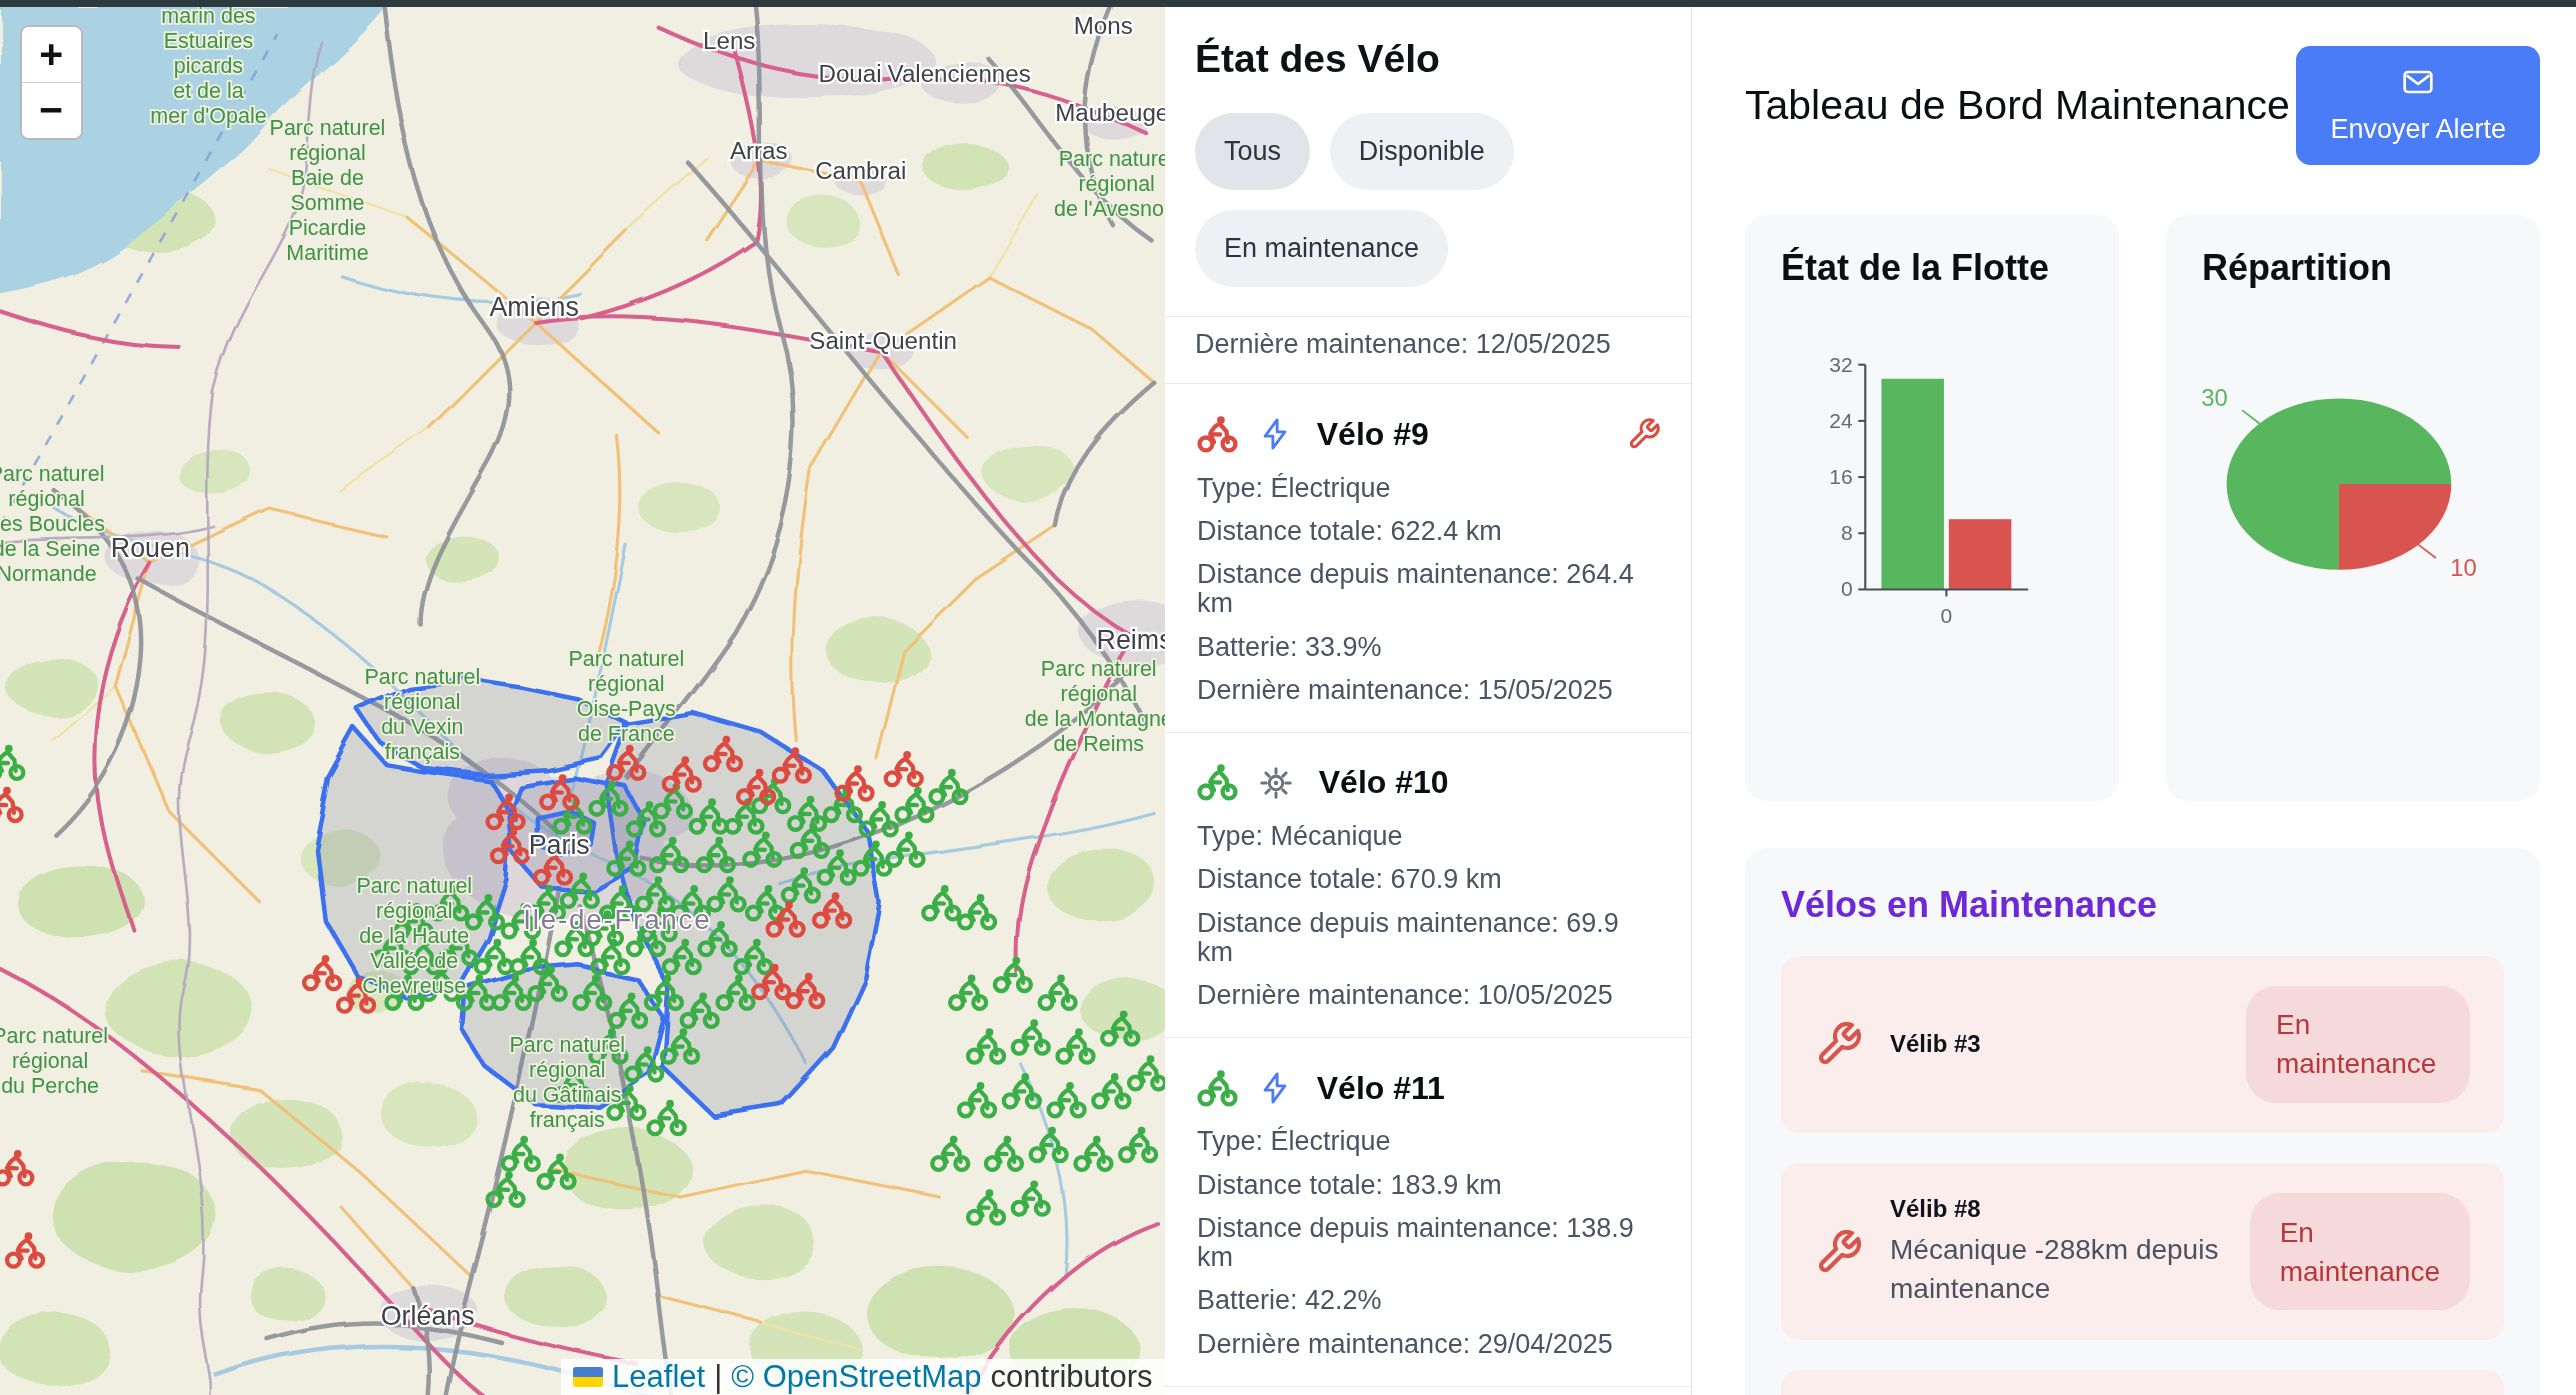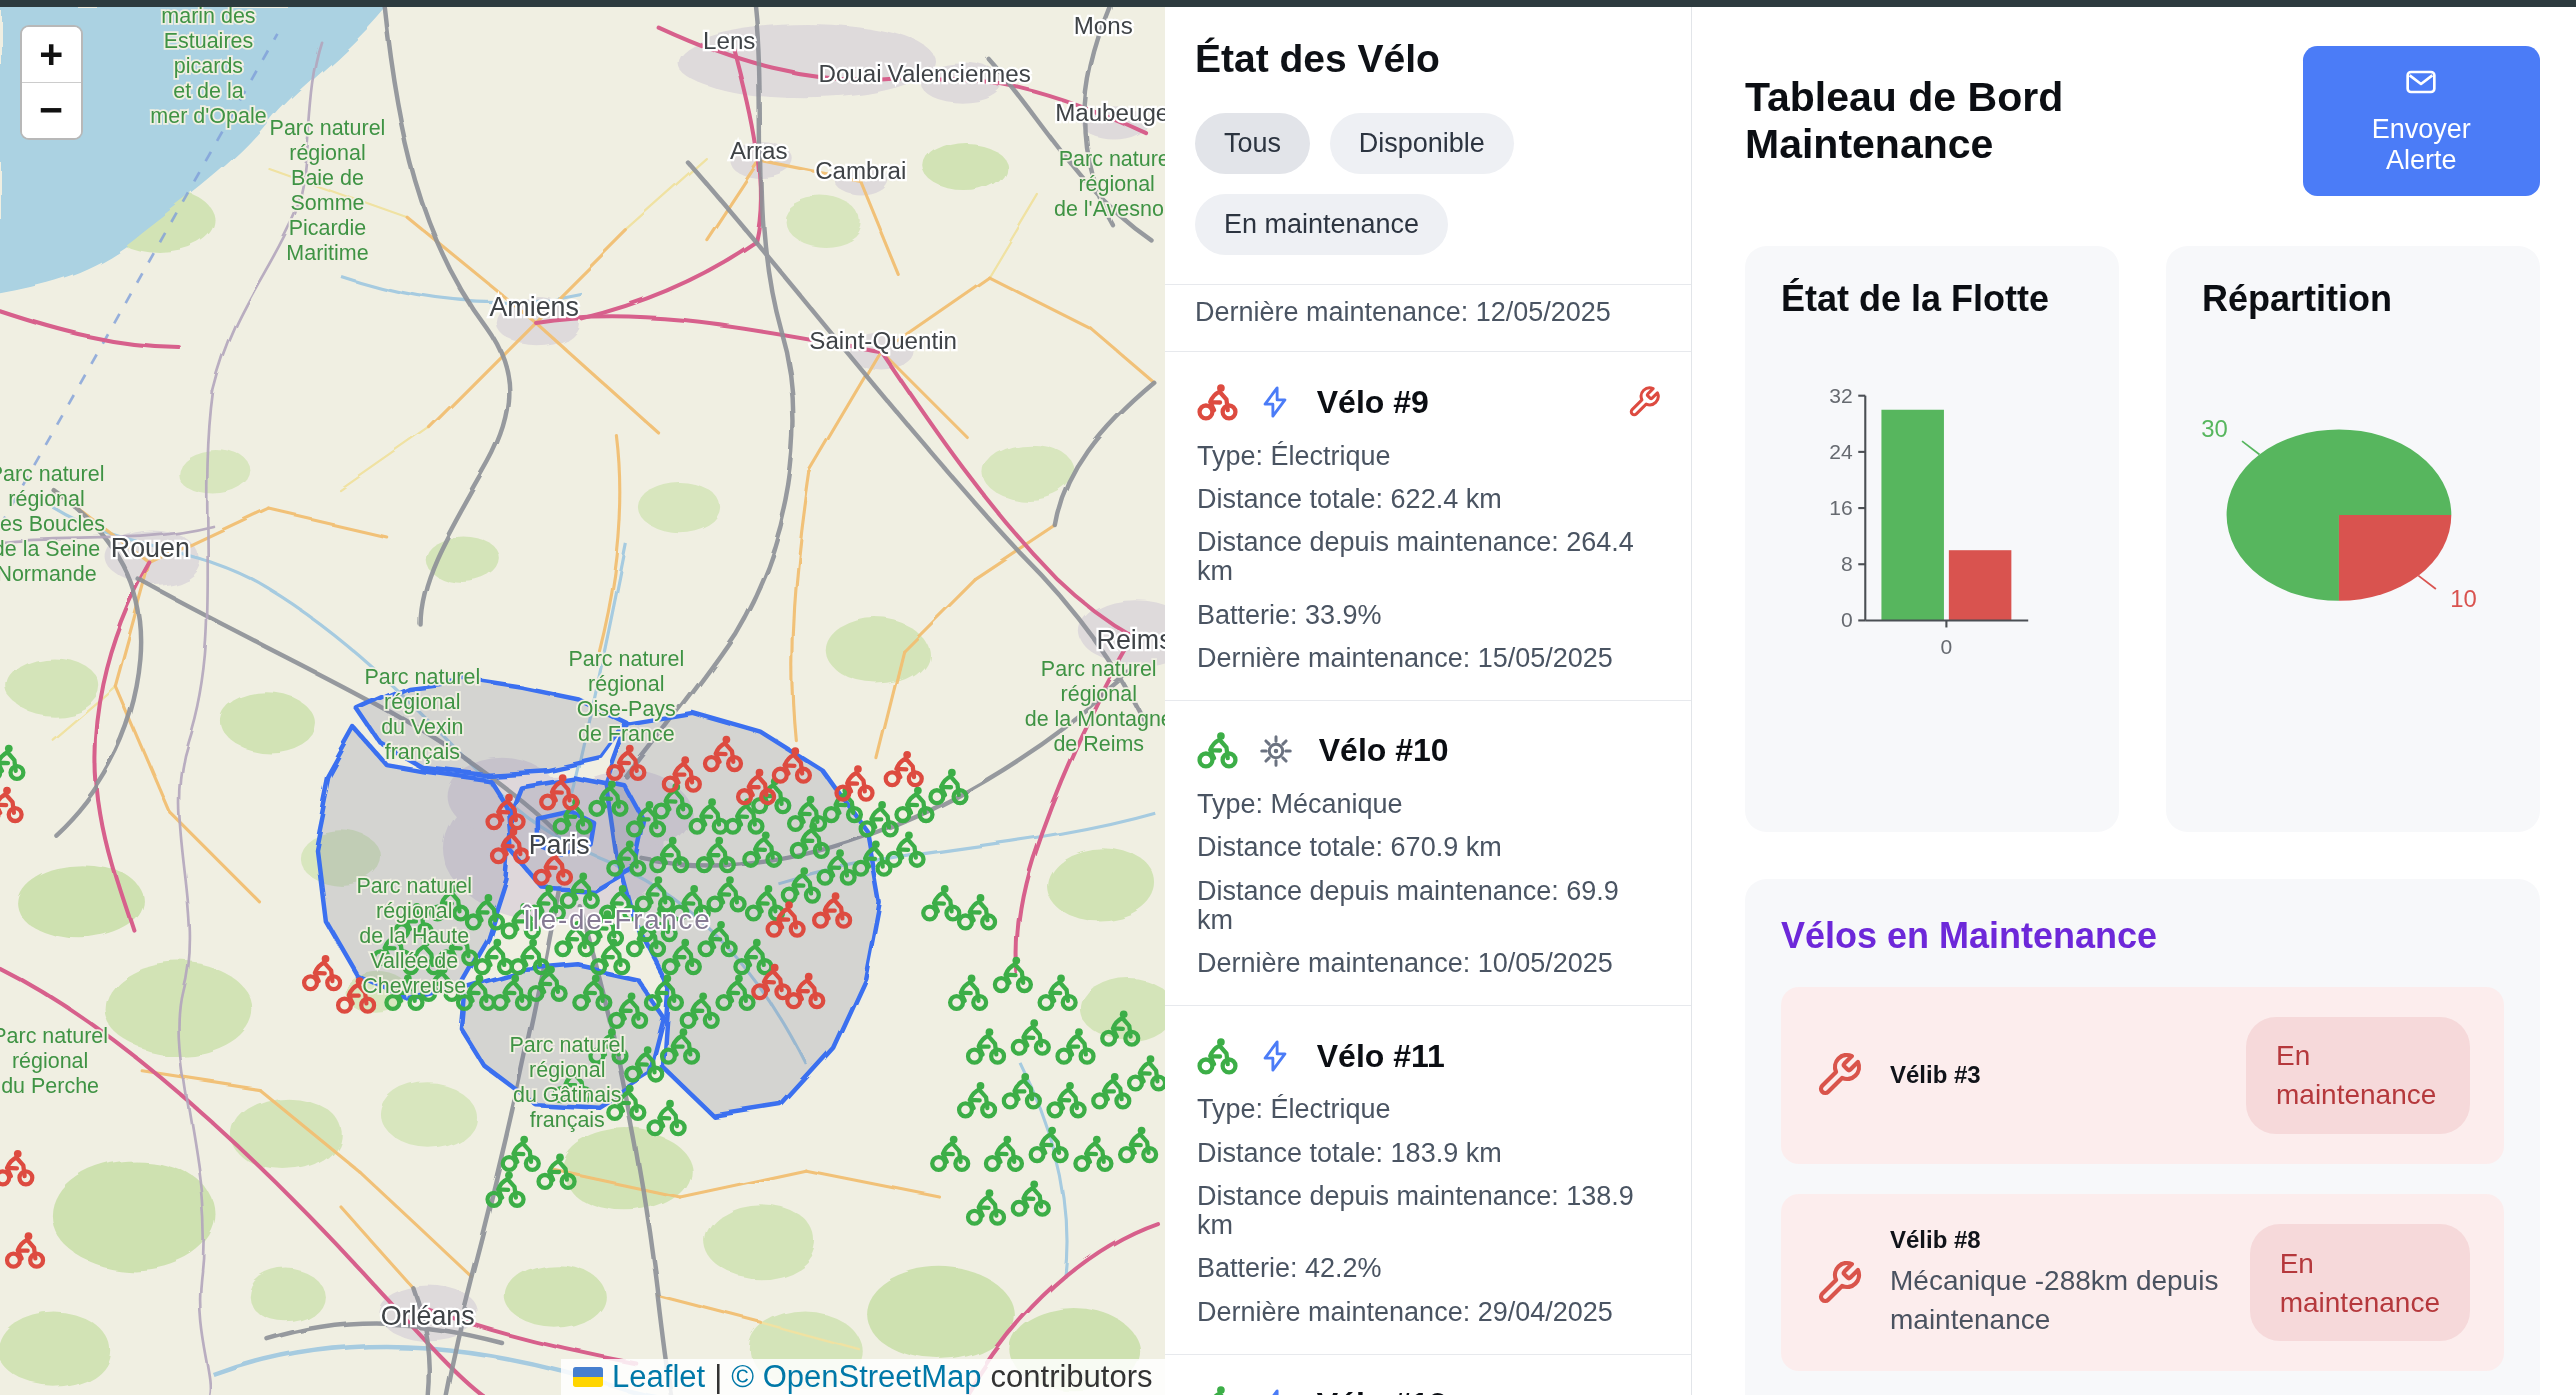--- a/index.html
+++ b/index.html
@@ -25,38 +25,38 @@
   #ua-flag .b{height:50%;background:#467fcf;}
   #ua-flag .y{height:50%;background:#ffd500;}
   .attr-link{color:#0078a8;text-decoration:none;}
 
   
   #bike-panel{width:527px;flex:0 0 auto;background:#fff;border-right:1.8px solid #e2e5e9;
     overflow:hidden;position:relative;box-sizing:border-box;}
   #bp-header{padding:30px 30px 0 30px;border-bottom:1.8px solid #e7e9ed;}
   #bp-title{font-size:39px;font-weight:700;color:#0e1116;margin:0 0 32px 0;}
   #bp-chips{display:flex;flex-wrap:wrap;gap:19.7px;padding-bottom:29px;max-width:465px;}
-  .chip{font-size:27px;color:#2c3440;background:#eef0f4;border-radius:894px;padding:15px 29px;cursor:pointer;white-space:nowrap;}
+  .chip{font-size:27px;color:#2c3440;background:#eef0f4;border-radius:894px;padding:23px 29px;cursor:pointer;white-space:nowrap;}
   .chip.active{background:#e2e4e9;}
   .partial-line{font-size:27px;color:#4a5462;padding:12.5px 30px 23px 30px;border-bottom:1.8px solid #e7e9ed;}
   .bike-item{padding:25px 30px 27px 32px;border-bottom:1.8px solid #e7e9ed;}
   .bike-head{display:flex;align-items:center;gap:19.7px;height:50px;}
   .bike-name{font-size:32px;font-weight:700;color:#0b0e13;margin-left:5.4px;}
   .bike-line{font-size:27px;color:#4a5462;line-height:29px;margin-top:14.3px;}
   .ic{display:inline-block;}
   .ic-cyclist{width:41px;height:41px;}
   .ic-bolt{width:34px;height:34px;color:#4b7cf7;}
   .ic-gear{width:36px;height:36px;color:#6b7280;}
   .ic-wrench-s{width:34px;height:34px;color:#dd4b40;margin-left:auto;}
   .green-ic{color:#3cae47;} .red-ic{color:#dd4b40;}
 
   
   #dashboard{flex:1 1 auto;background:#fff;padding:39px 36px 0 53px;box-sizing:border-box;overflow:hidden;}
   #dash-head{display:flex;align-items:center;justify-content:space-between;}
-  #dash-title{font-size:41px;font-weight:700;color:#0b0e13;margin:0;}
+  #dash-title{font-size:41px;font-weight:400;color:#0b0e13;margin:0;}
   #alert-btn{display:flex;align-items:center;gap:16px;background:#4b7cf7;color:#fff;
     font-size:27px;border:none;border-radius:14.3px;padding:19.7px 34px;cursor:pointer;flex-direction:column;}
   .ic-mail{width:32px;height:32px;color:#fff;}
   #cards{display:grid;grid-template-columns:1fr 1fr;gap:47px;margin-top:50px;}
   .card{background:#f7f8fa;border-radius:21.5px;padding:32px 36px;height:586px;box-sizing:border-box;}
   .card-title{font-size:36px;font-weight:700;color:#0b0e13;margin:0;}
   .chart-svg{display:block;margin-top:16px;width:100%;height:auto;}
   .tick-txt{font-size:30px;fill:#666a70;}
   .pie-lab{font-size:34px;font-weight:400;}
   #maint-section{background:#f7f8fa;border-radius:21.5px;padding:36px;margin-top:47px;height:626px;box-sizing:border-box;}

